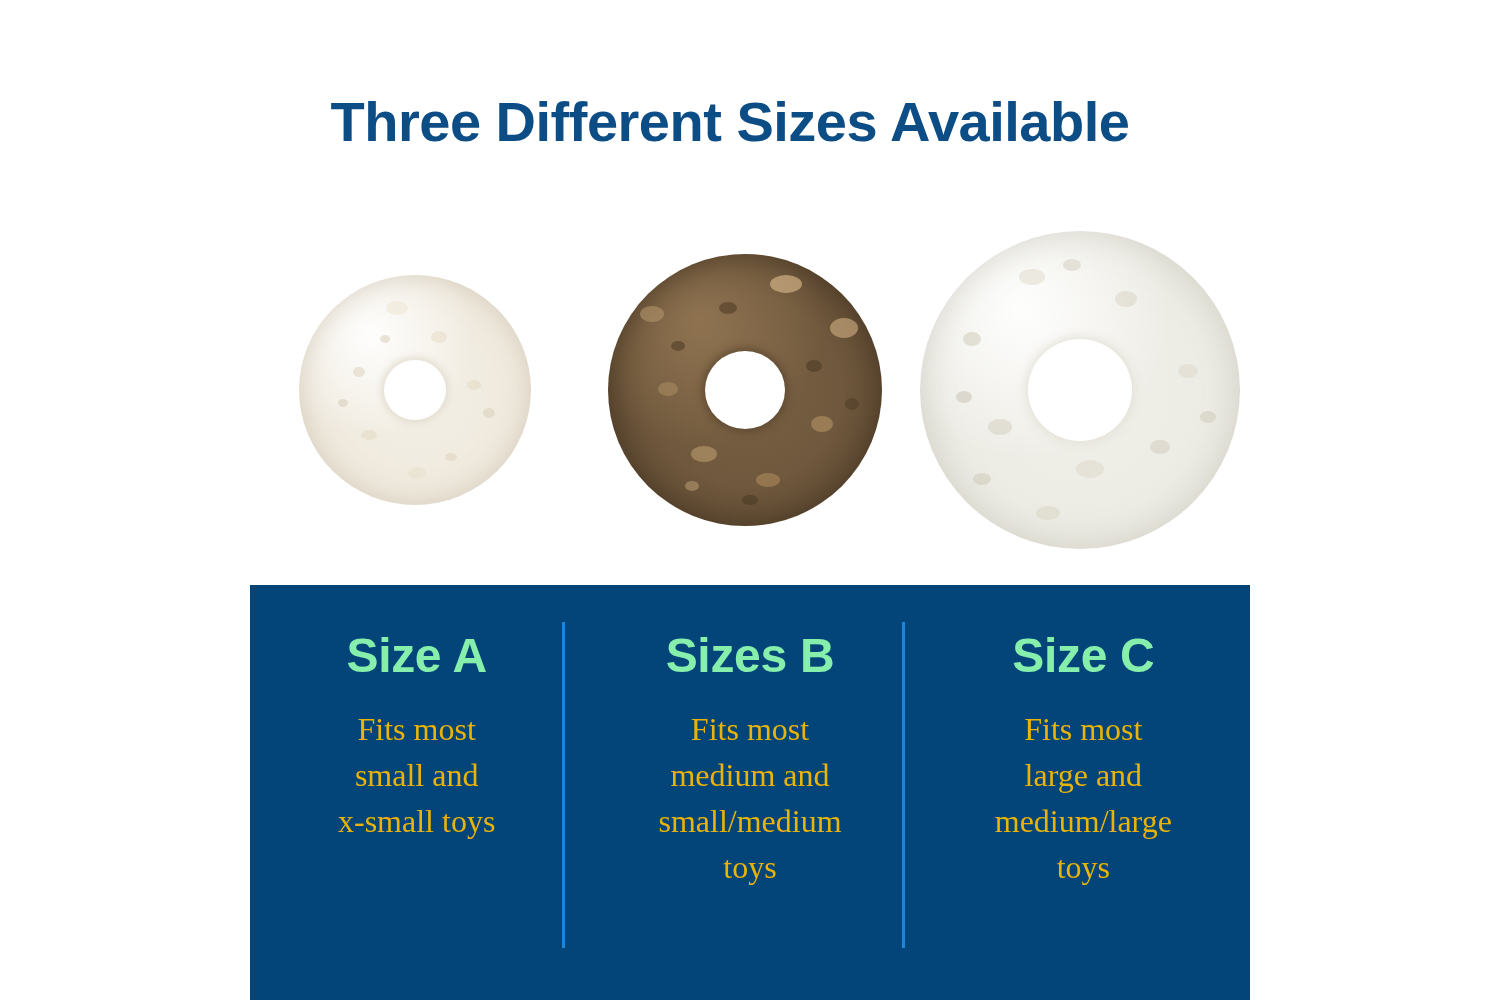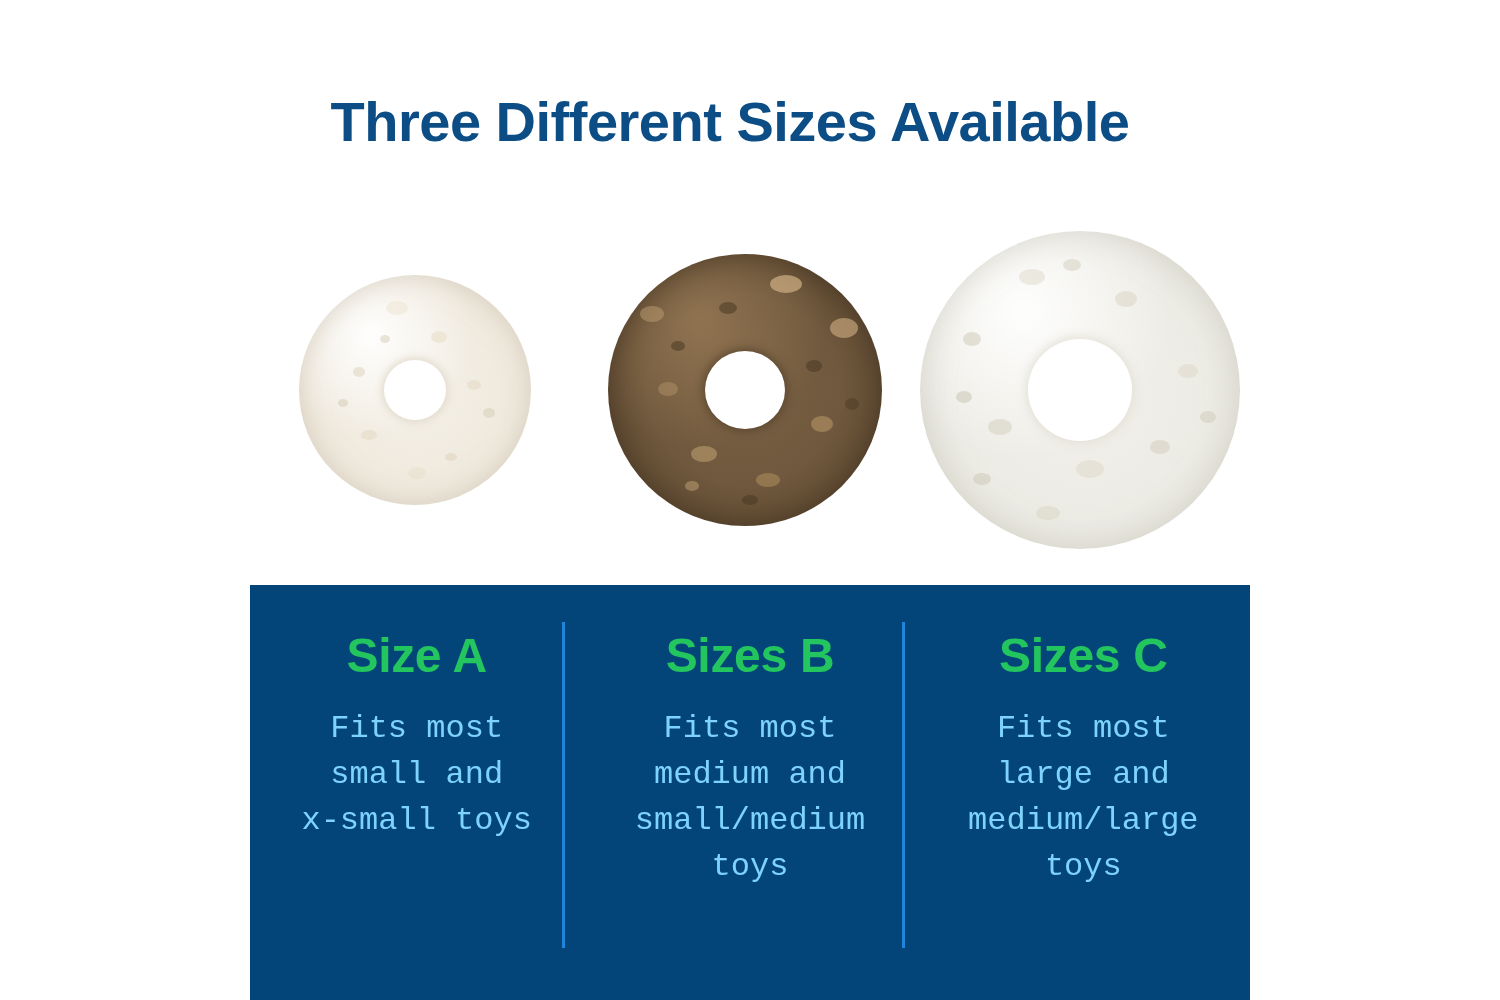--- a/index.html
+++ b/index.html
@@ -140,30 +140,30 @@
     background: #1E85DA;
   }
   .divider.one { left: 312px; }
   .divider.two { left: 652px; }
 
   .col-heading {
     font-family: "Liberation Sans", sans-serif;
     font-weight: bold;
     font-size: 48px;
     line-height: 56px;
-    color: #22c55e;
+    color: #86efac;
     margin: 0 0 22px 0;
     letter-spacing: -0.3px;
   }
   .col-desc {
-    font-family: Liberation Mono, monospace;
+    font-family: Liberation Serif, serif;
     font-weight: normal;
     font-size: 32px;
     line-height: 46px;
-    color: #7dd3fc;
+    color: #eab308;
     margin: 0;
     white-space: pre-line;
   }
 </style>
 </head>
 <body>
 
 <div id="infographic">
 
   <div class="title-wrap">
@@ -268,21 +268,21 @@
 
     <div class="banner-col">
       <div class="col-heading">Sizes B</div>
       <div class="col-desc">Fits most
 medium and
 small/medium
 toys</div>
     </div>
 
     <div class="banner-col">
-      <div class="col-heading">Sizes C</div>
+      <div class="col-heading">Size C</div>
       <div class="col-desc">Fits most
 large and
 medium/large
 toys</div>
     </div>
 
   </div>
 
 </div>
 

